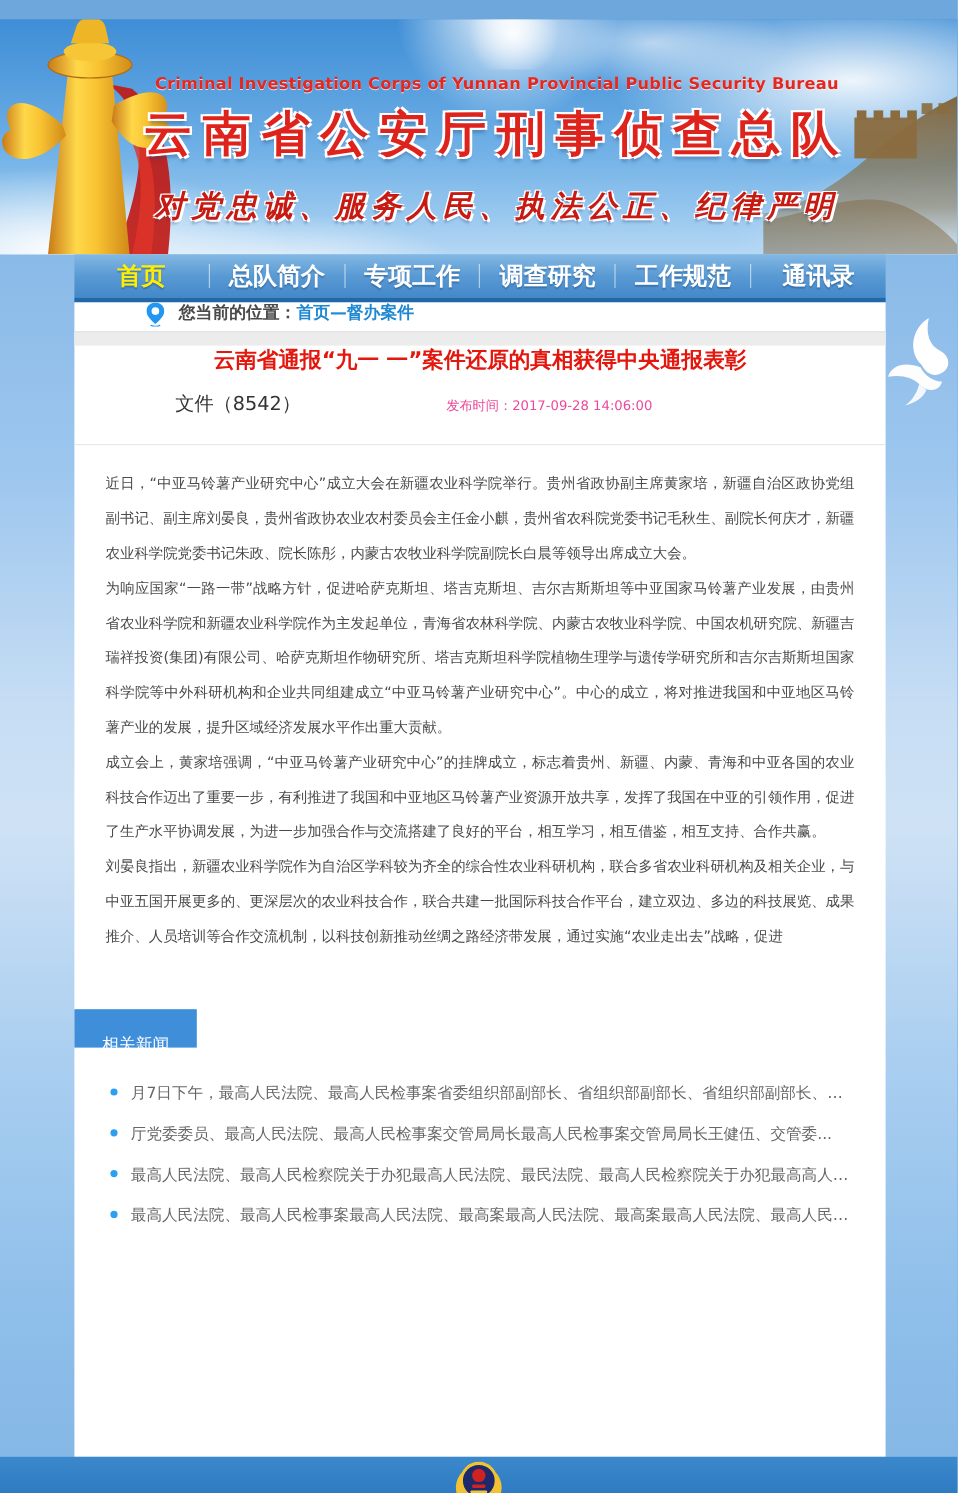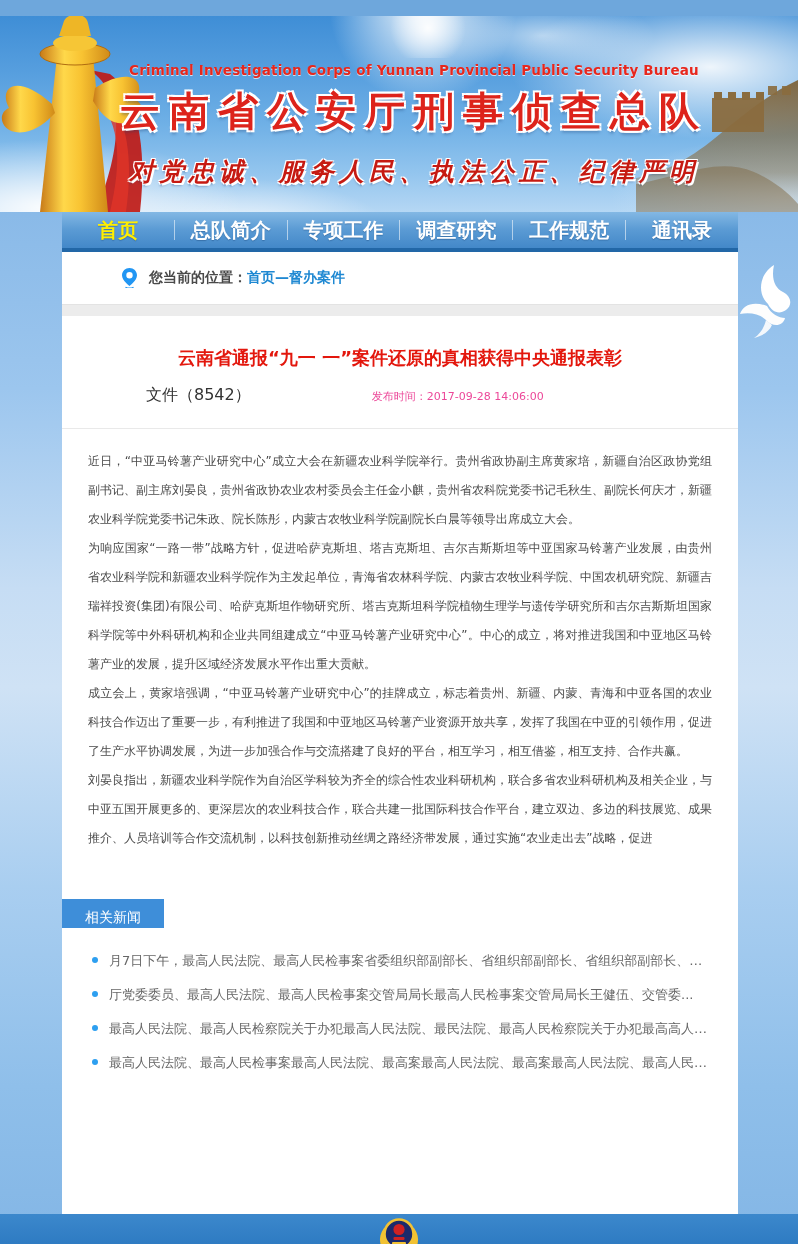--- a/index.html
+++ b/index.html
@@ -50,36 +50,36 @@
     border-bottom:4px solid #2267a7;
   }
   .nav-item{
     flex:1; text-align:center; line-height:36px; font-size:20px; color:#ffffff;
     text-decoration:none; cursor:pointer; font-weight:bold; text-shadow:0 1px 1px rgba(20,60,110,.35);
   }
   .nav-item.active{ color:#ffee00; }
   .nav-sep{ width:1px; height:20px; margin-top:8px; background:rgba(255,255,255,.55); }
   
   .panel{ position:absolute; left:62px; top:236px; width:676px; height:962px; background:#ffffff; }
-  .breadcrumb{ height:52px; display:flex; align-items:center; padding-left:60px; font-size:14px; }
+  .breadcrumb{ height:24px; display:flex; align-items:flex-start; padding-left:60px; font-size:14px; }
   .pin-icon{ margin-right:12px; }
   .bc-prefix{ color:#4a4a4a; font-weight:bold; }
   .bc-link{ color:#1e88d2; text-decoration:none; font-weight:bold; cursor:pointer; }
   .gray-strip{ height:12px; background:#ececec; border-top:1px solid #e3e3e3; }
-  .article-head{ padding-top:30px; }
+  .article-head{ }
   .article-title{ text-align:center; color:#e3170d; font-size:18px; font-weight:bold; padding:0 30px; }
   .article-meta{ margin-top:15px; padding:0 26px 22px 84px; border-bottom:1px solid #e9e9e9; }
   .doc-label{ font-size:16px; color:#333333; }
   .pub-label{ font-size:11px; color:#ec4899; margin-left:116px; }
   .article-body{ padding:18px 26px 0; font-size:12px; line-height:29px; color:#4a4a4a; text-align:justify; }
   .article-body p{ margin:0; }
   .related{ margin-top:46px; }
   .related-tab{
     display:inline-block; background:#3e8ed9; color:#ffffff; font-size:14px;
-    line-height:29px; height:29px; padding:4px 23px;
+    line-height:29px; height:29px; padding:16px 23px;
   }
   .related-list{ list-style:none; margin-top:25px; padding:0 26px 0 30px; }
   .related-list li{ display:flex; align-items:baseline; margin-bottom:19px; font-size:13px; line-height:15px; }
   .bullet{ flex:none; width:6px; height:6px; border-radius:50%; background:#2d9ff0; margin-right:11px; position:relative; top:-2px; }
   .related-list a{ color:#666666; text-decoration:none; cursor:pointer; white-space:nowrap; overflow:hidden; text-overflow:ellipsis; max-width:620px; display:block; }
   
   .site-footer{
     position:absolute; left:0; top:1198px; width:798px; height:46px;
     background:linear-gradient(180deg,#3c88cc 0%,#2f7cc3 60%,#2a76bd 100%);
     display:flex; justify-content:center; align-items:center;

